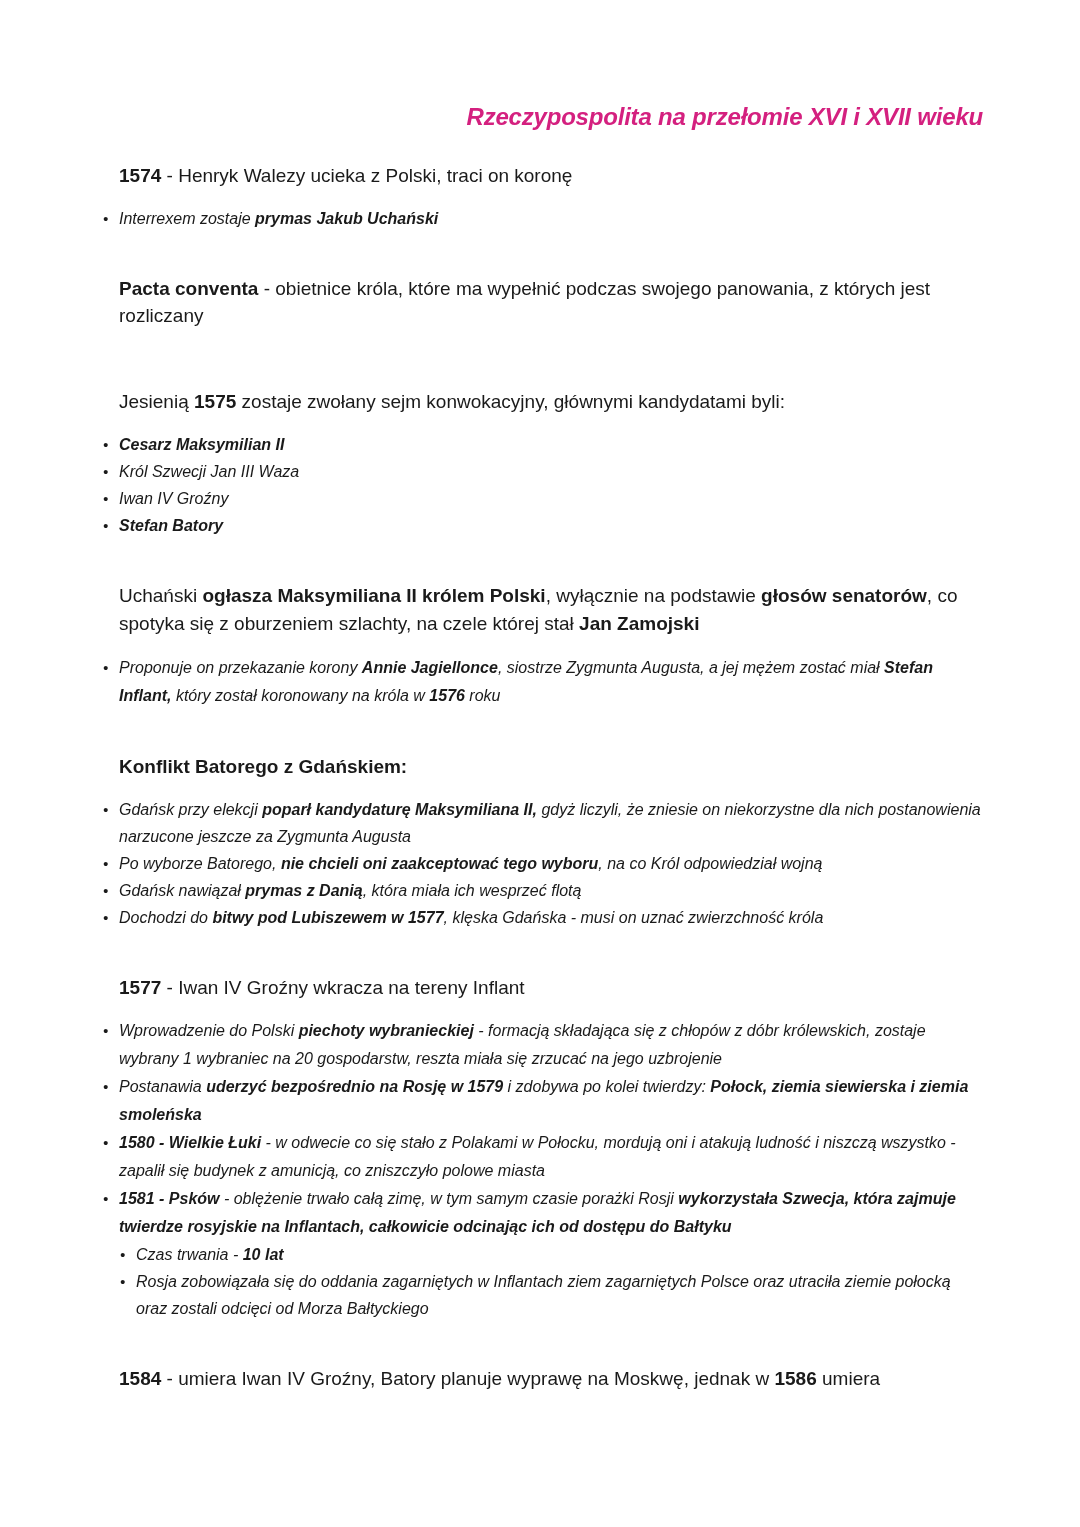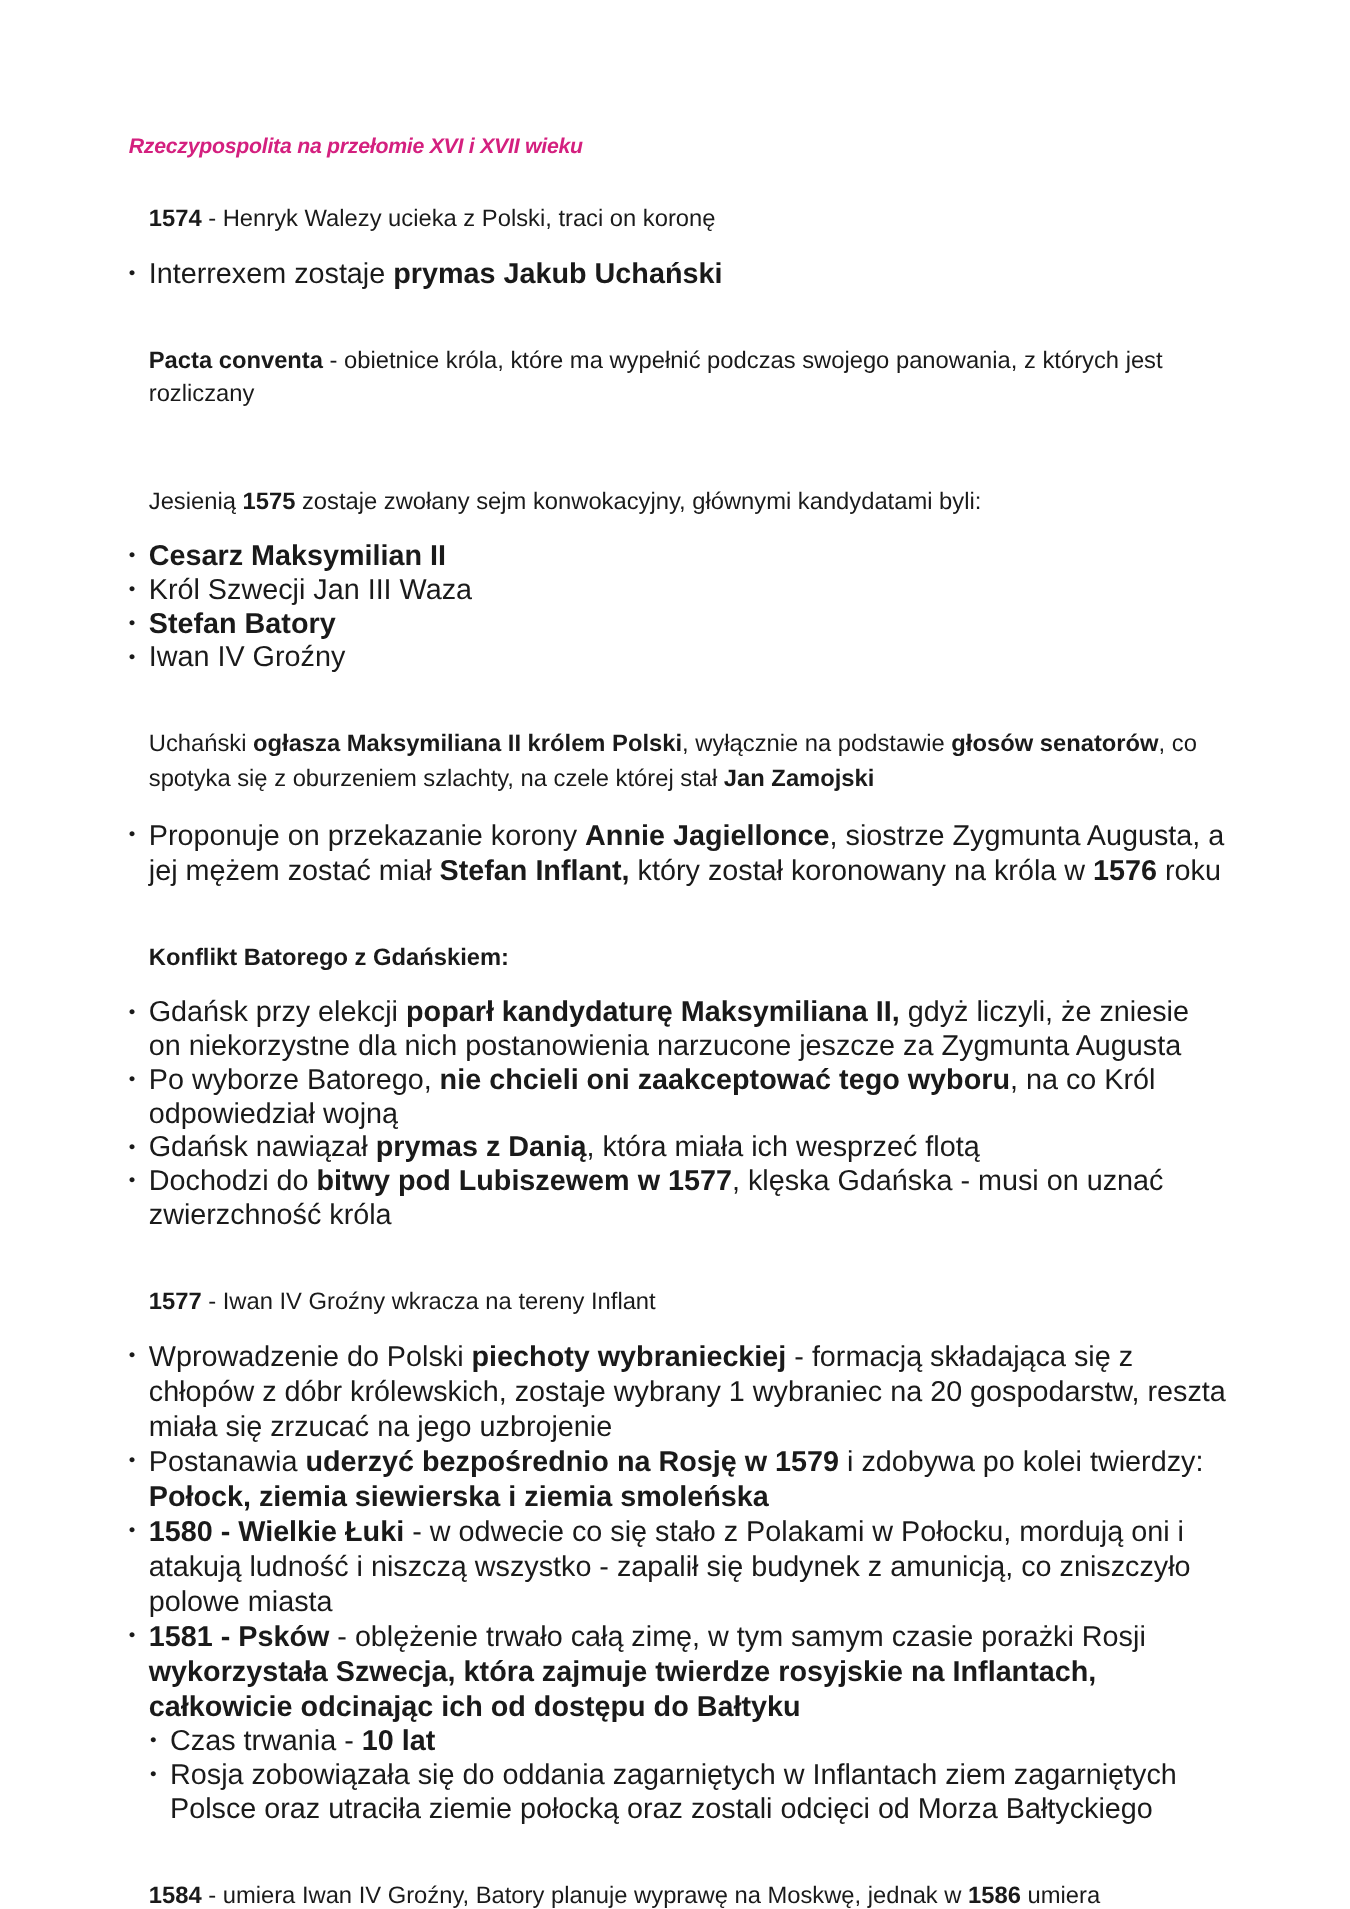--- a/index.html
+++ b/index.html
@@ -2,27 +2,27 @@
 <html><head>
 <meta charset="utf-8">
 <style>
   html, body { margin: 0; padding: 0; background: #ffffff; }
   body {
     width: 1080px; height: 1527px; position: relative; overflow: hidden;
     font-family: "Liberation Sans", sans-serif; color: #1a1a1a;
   }
   .page { position: absolute; left: 103px; top: 100px; width: 880px; }
   .title {
-    font-size: 17px; font-weight: bold; font-style: italic;
-    color: #d4207f; margin: 0 0 28px 0; letter-spacing: -0.2px; line-height: 34px;
+    font-size: 24px; font-weight: bold; font-style: italic;
+    color: #d4207f; margin: 0 0 28px 0; letter-spacing: -0.2px; line-height: 34px; text-align: right;
   }
   .para { font-size: 19px; line-height: 27px; margin: 16px; }
   .gap { height: 27px; }
   ul { list-style: none; margin: 0; padding: 0; }
-  li { position: relative; padding-left: 16px; font-size: 23px; line-height: 27px; }
+  li { position: relative; padding-left: 16px; font-size: 16px; line-height: 27px; font-style: italic; }
   li::before {
     content: "\2022"; position: absolute; left: 0; top: 0; font-size: 15px; color: #1a1a1a;
   }
   li.sub { padding-left: 33px; }
   li.sub::before { left: 17px; }
   li.tall { line-height: 28px; }
   b { font-weight: bold; }
 </style>
 </head>
 <body>
@@ -37,22 +37,22 @@
   </ul>
   <div class="gap"></div>
 
   <p class="para"><b>Pacta conventa</b><span> - obietnice króla, które ma wypełnić podczas swojego panowania, z których jest rozliczany</span></p>
   <div class="gap"></div>
 
   <p class="para"><span>Jesienią </span><b>1575</b><span> zostaje zwołany sejm konwokacyjny, głównymi kandydatami byli:</span></p>
   <ul>
     <li><b>Cesarz Maksymilian II</b></li>
     <li><span>Król Szwecji Jan III Waza</span></li>
+    <li><span>Iwan IV Groźny</span></li>
     <li><b>Stefan Batory</b></li>
-    <li><span>Iwan IV Groźny</span></li>
   </ul>
   <div class="gap"></div>
 
   <p class="para" style="line-height:28px;"><span>Uchański </span><b>ogłasza Maksymiliana II królem Polski</b><span>, wyłącznie na podstawie </span><b>głosów senatorów</b><span>, co spotyka się z oburzeniem szlachty, na czele której stał </span><b>Jan Zamojski</b></p>
   <ul>
     <li class="tall"><span>Proponuje on przekazanie korony </span><b>Annie Jagiellonce</b><span>, siostrze Zygmunta Augusta, a jej mężem zostać miał </span><b>Stefan Inflant,</b><span> który został koronowany na króla w </span><b>1576</b><span> roku</span></li>
   </ul>
   <div class="gap"></div>
 
   <p class="para"><b>Konflikt Batorego z Gdańskiem:</b></p>

